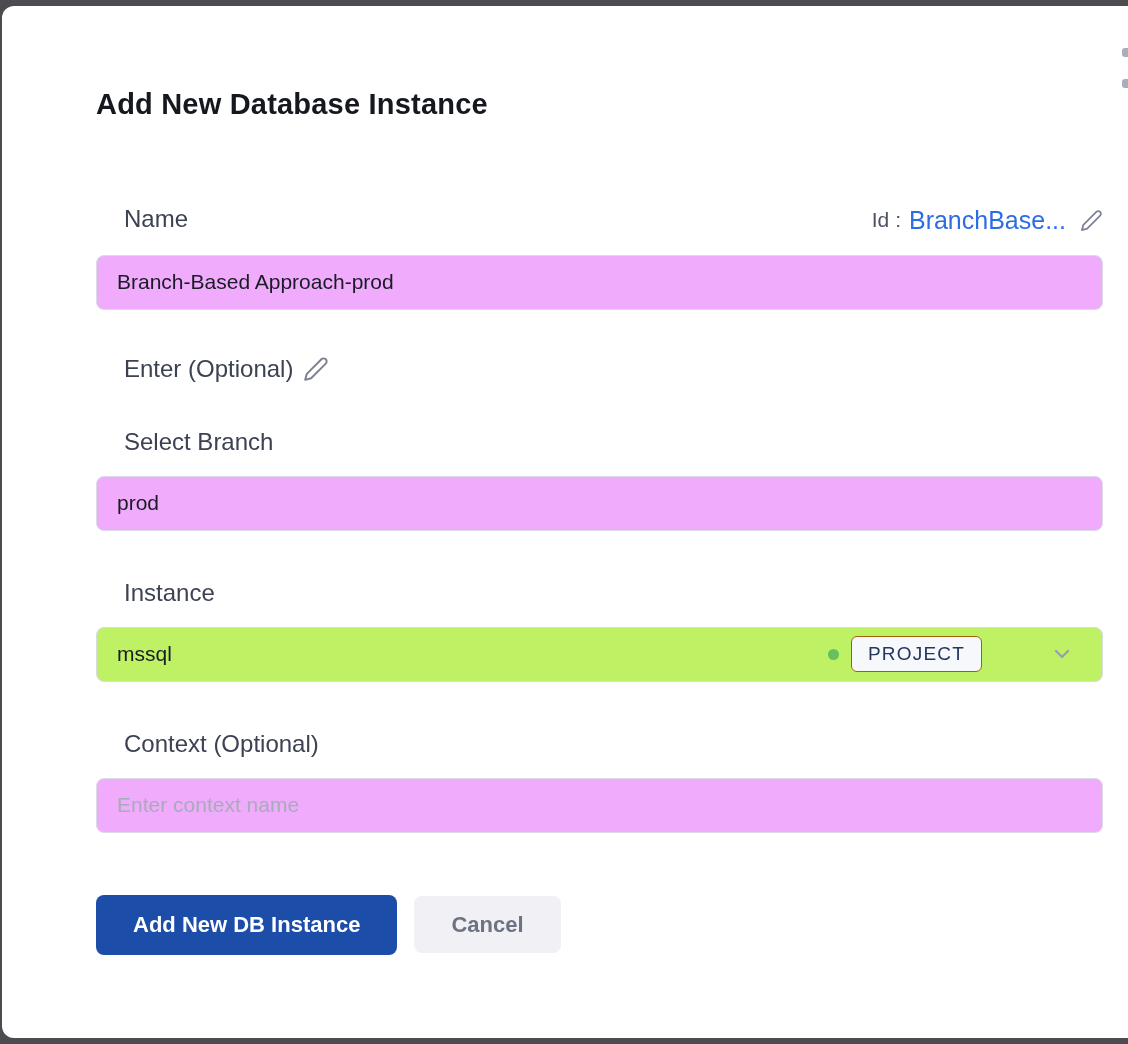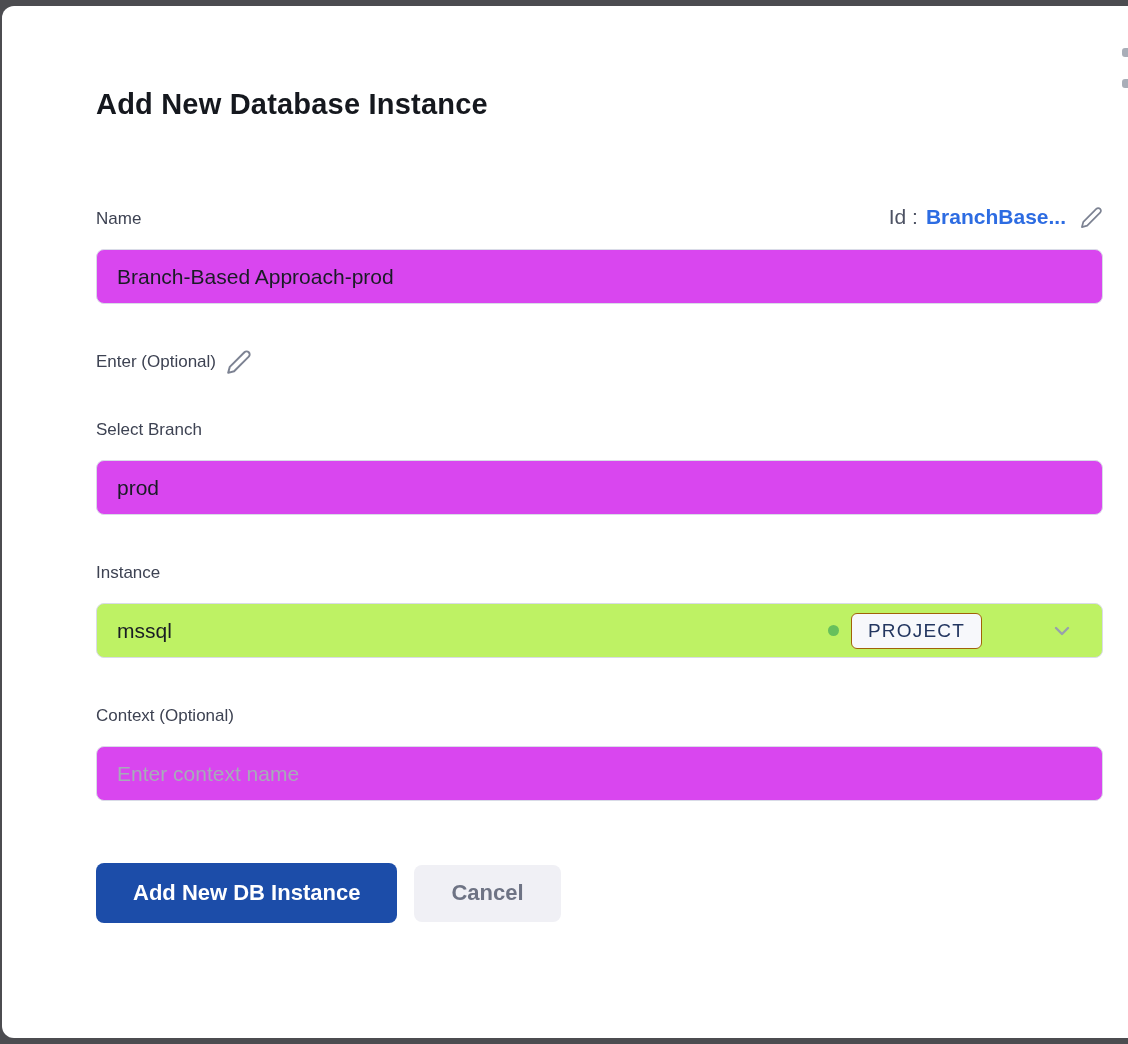--- a/index.html
+++ b/index.html
@@ -25,36 +25,37 @@
     color: #15181e;
     letter-spacing: 0.2px;
   }
   .field-row-header {
     display: flex;
     align-items: baseline;
     justify-content: space-between;
     margin-top: 84px;
   }
   .field-label {
-    font-size: 17px;
+    font-size: 24px;
     font-weight: 500;
     color: #3d4252;
+    margin-left: 28px;
   }
   .id-group {
     display: flex;
     align-items: center;
     gap: 8px;
   }
   .id-prefix {
     font-size: 21px;
     color: #4d5263;
   }
   .id-link {
-    font-size: 21px;
-    font-weight: 700;
+    font-size: 25px;
+    font-weight: 400;
     color: #2d6ce2;
     text-decoration: none;
     cursor: pointer;
   }
   .pencil-btn {
     background: none;
     border: none;
     cursor: pointer;
     display: inline-flex;
     align-items: center;
@@ -66,21 +67,21 @@
     display: block;
     width: 100%;
     height: 55px;
     margin-top: 20px;
     border: 1px solid #d9dbe7;
     border-radius: 8px;
     padding: 0 20px;
     font-family: "Liberation Sans", "DejaVu Sans", sans-serif;
     font-size: 21px;
     color: #191c24;
-    background: #d946ef;
+    background: #f0abfc;
     outline: none;
   }
   .text-input::placeholder { color: #a6acb8; }
   .tags-row {
     display: flex;
     align-items: center;
     margin-top: 45px;
     gap: 4px;
   }
   .section-label { margin-top: 45px; display: block; }

